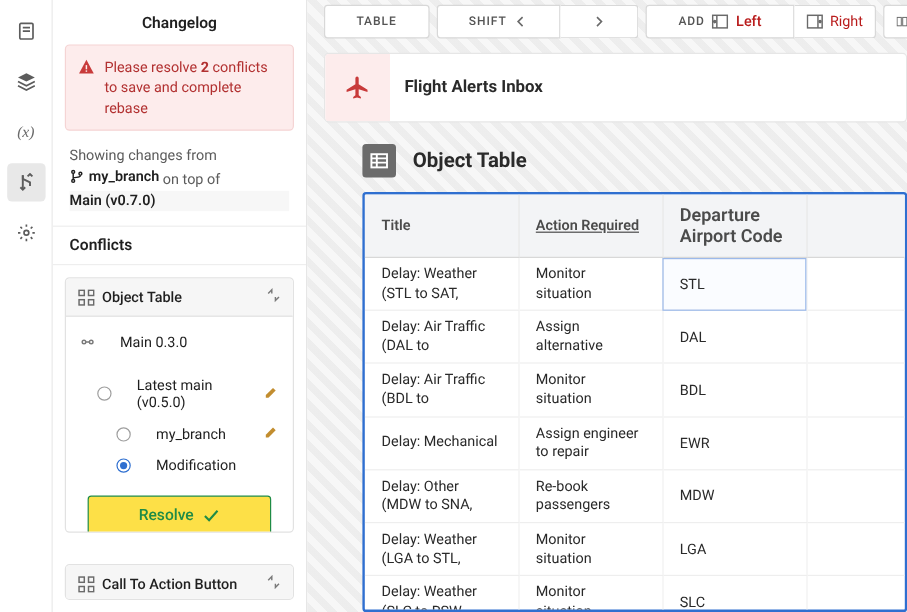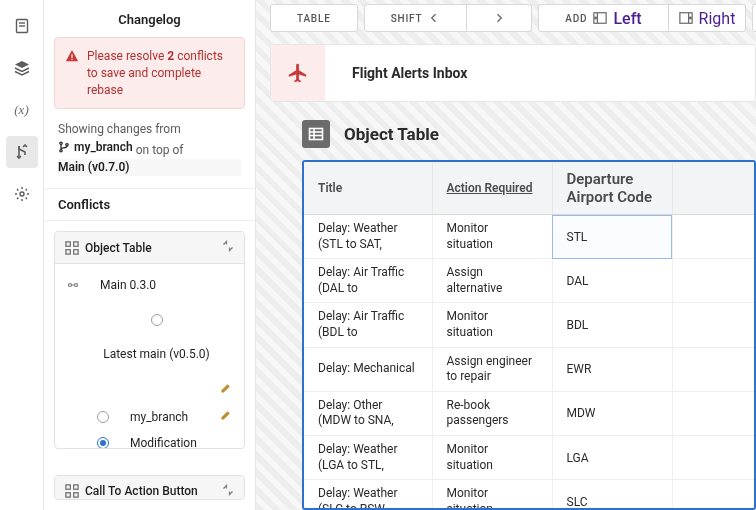--- a/index.html
+++ b/index.html
@@ -119,21 +119,21 @@
     align-items: center;
     gap: 21px;
     padding: 6px 4px;
     position: relative;
   }
   .tree-row .edit {
     margin-left: auto;
     color: #c28d2f;
     cursor: pointer;
   }
-  .indent-1 { padding-left: 18px; flex-direction: column; }
+  .indent-1 { padding-left: 18px; }
   .indent-2 { padding-left: 34px; }
   .radio {
     width: 12px; height: 12px; border: 1.5px solid #9e9e9e; border-radius: 50%;
     display: inline-flex; align-items: center; justify-content: center;
     flex-shrink: 0;
   }
   .radio.checked { border-color: #2f6fd0; }
   .radio.checked::after {
     content: ""; width: 6px; height: 6px; background: #2f6fd0; border-radius: 50%;
   }
@@ -191,21 +191,21 @@
     color: #555;
     gap: 6px;
     cursor: pointer;
     letter-spacing: 0.03em;
   }
   .tbtn.small { font-size: 10px; letter-spacing: 0.08em; padding: 0 26px; }
   .tbtn.capsl { text-transform: uppercase; font-weight: 500; }
   .tbtn.split-right { border-top-left-radius: 0; border-bottom-left-radius: 0; border-left: none;}
   .tbtn.split-left { border-top-right-radius: 0; border-bottom-right-radius: 0;}
   .tbtn svg { color: #6a6a6a; }
-  .tbtn .lbl { color: #4c1d95; font-size: 16px; letter-spacing: 0; text-transform: none; text-align: center;}
+  .tbtn .lbl { color: #b91c1c; font-size: 12px; letter-spacing: 0; text-transform: none; text-align: center;}
   .header-card {
     position: relative;
     z-index: 1;
     background: #fff;
     border: 1px solid #e6e6e6;
     border-radius: 4px;
     margin: 4px 0 18px 14px;
     display: flex;
     align-items: center;
     height: 58px;
@@ -216,21 +216,21 @@
     height: 100%;
     display: flex;
     align-items: center;
     justify-content: center;
     background: #fdecec;
     color: #c83a3a;
   }
   .header-title {
     font-weight: 700;
     font-size: 14px;
-    padding-left: 27px;
+    padding-left: 12px;
     color: #2a2a2a;
   }
   .obj-row {
     position: relative;
     z-index: 1;
     display: flex;
     align-items: center;
     gap: 14px;
     padding: 0 0 12px 46px;
   }

